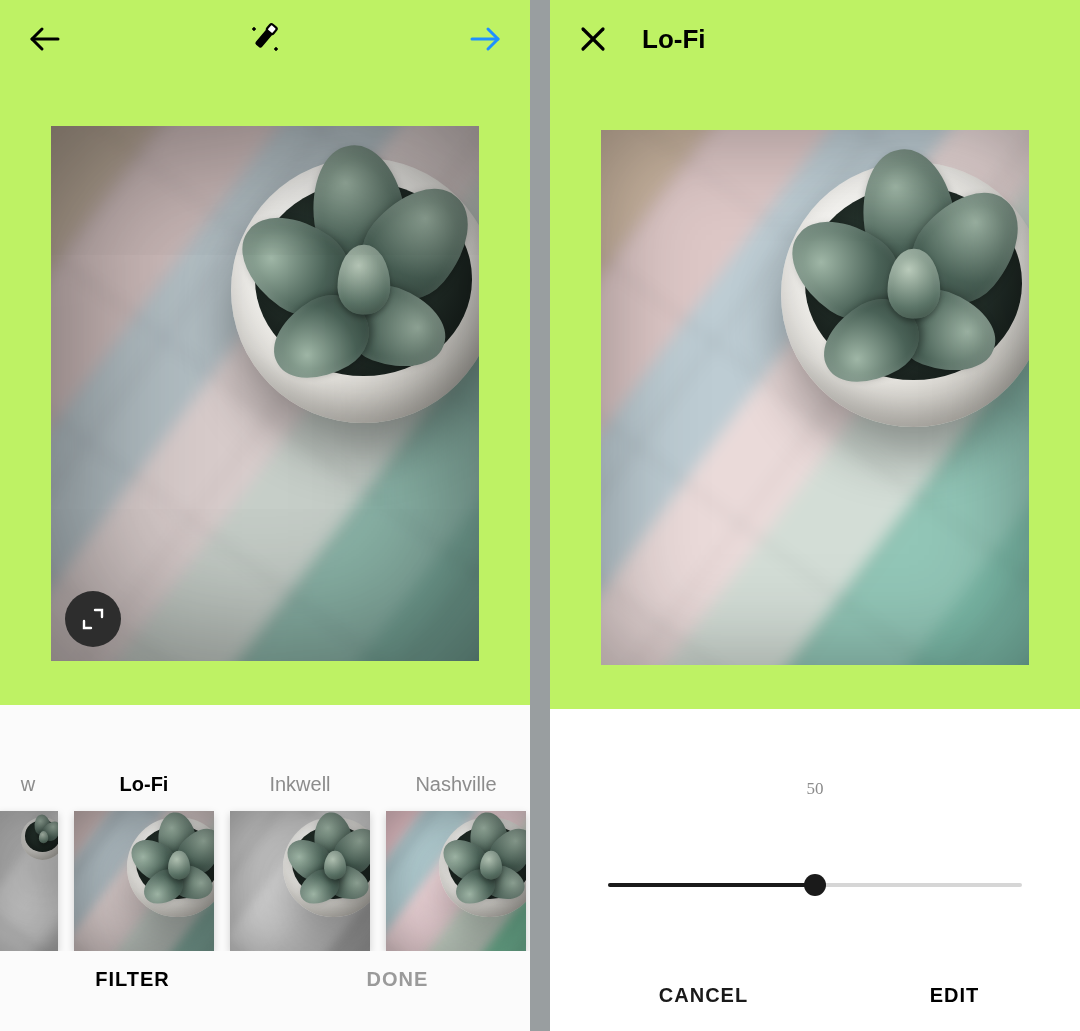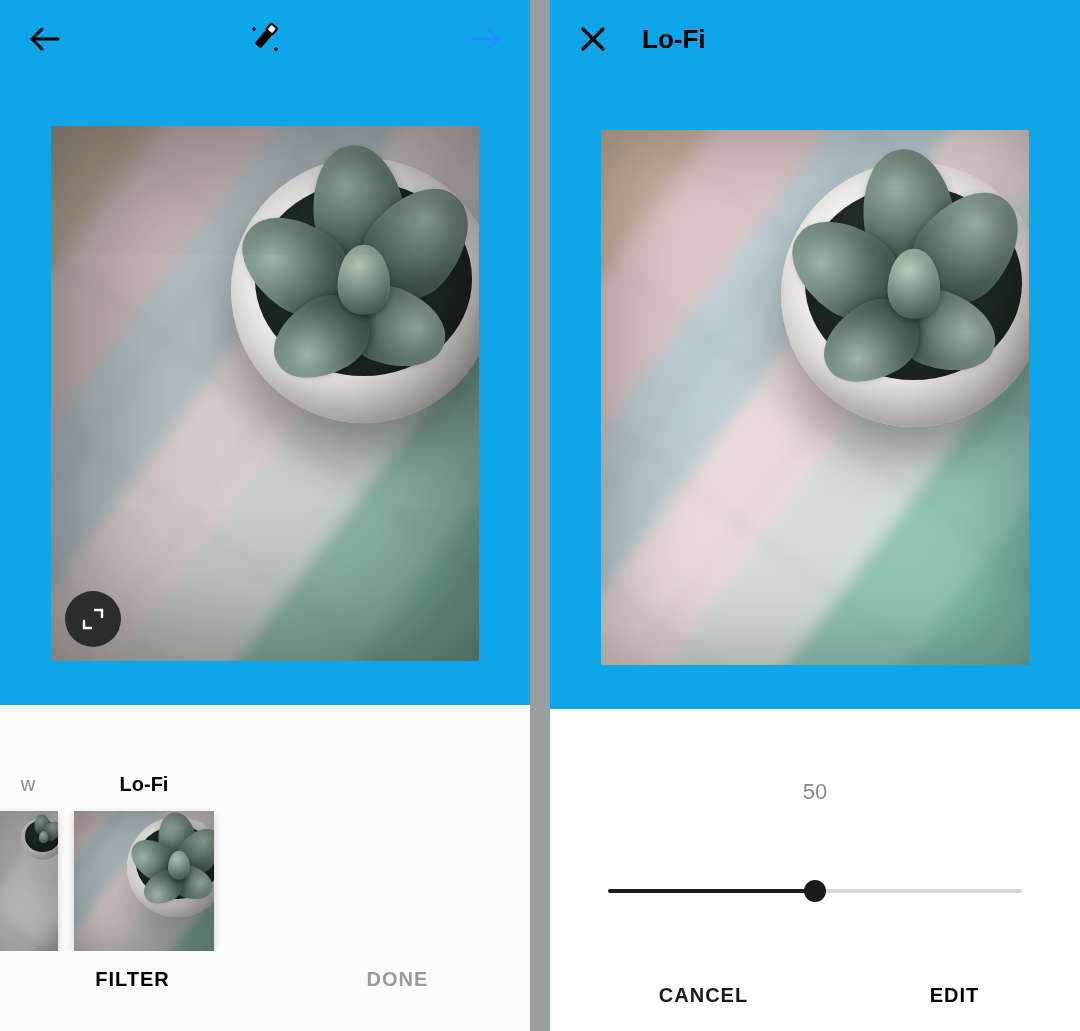--- a/index.html
+++ b/index.html
@@ -1,18 +1,18 @@
 <!DOCTYPE html>
 <html><head>
 <meta charset="utf-8">
 <style>
   * { box-sizing: border-box; margin: 0; padding: 0; }
   html, body { width: 1080px; height: 1031px; font-family: -apple-system, "Helvetica Neue", Arial, sans-serif; background:#fff; }
   body { display:flex; }
-  .screen { position:relative; background:#0ea5e9; display:flex; flex-direction:column; overflow:hidden;gap:44px;}
+  .screen { position:relative; background:#bef264; display:flex; flex-direction:column; overflow:hidden;gap:44px;}
   .screen.left { width:530px; height:1031px; }
   .screen.right { width:530px; height:1031px; }
   .divider { width:20px; height:1031px; background:#999ea0; }
 
   
   .hdr { height:78px; display:flex; align-items:center; padding:0 22px; position:relative; }
   .hdr .center { position:absolute; left:50%; top:50%; transform:translate(-50%,-50%); }
   .hdr .right-slot { margin-left:auto; }
   .icon-btn { background:none; border:none; padding:6px; cursor:pointer; }
   .title { font-size:26px; font-weight:700; color:#000; margin-left:28px; }
@@ -83,21 +83,21 @@
   .thumb .leaf{ width:40%; height:52%;}
   .thumb .vignette{ box-shadow: inset 0 0 60px rgba(0,0,0,.4);}
 
   
   .tabs { position:absolute; left:0; right:0; bottom:16px; height:72px; display:flex;}
   .tab { flex:1; display:flex; align-items:center; justify-content:center; font-size:20px; font-weight:700; letter-spacing:1px; color:#9a9a9a; background:none; border:none; cursor:pointer;}
   .tab.active { color:#000;}
 
   
   .right .slider-area { flex:1; background:#fff; display:flex; flex-direction:column; align-items:center; position:relative;}
-  .slider-value { color:#8b8b8b; font-size:22px; margin-top:70px;}
+  .slider-value { color:#8b8b8b; font-size:17px; margin-top:70px;font-family:Liberation Serif, serif;}
   .slider-track { position:relative; width:414px; height:4px; margin-top:84px; background:#d6d6d6; border-radius:2px;}
   .slider-fill { position:absolute; left:0; top:0; bottom:0; background:#1a1a1a; border-radius:2px;}
   .slider-knob { position:absolute; top:50%; width:22px; height:22px; border-radius:50%; background:#1a1a1a; transform:translate(-50%,-50%);}
   .right .actions { position:absolute; left:0; right:0; bottom:0; height:72px; display:flex;}
   .right .actions button { flex:1; border:none; background:none; font-size:20px; font-weight:700; letter-spacing:1px; color:#000; cursor:pointer;}
   .right .actions .cancel { color:#1a1a1a;margin-left:28px;}
 
   svg { display:block; }
 </style>
 </head>
@@ -174,21 +174,51 @@
               <span class="leaf l2"></span>
               <span class="leaf l3"></span>
               <span class="leaf l4"></span>
               <span class="leaf l5"></span>
               <span class="leaf l6"></span>
             </div>
             <div class="vignette"></div>
         </div>
       </div>
 
-
+      <div class="thumb-col">
+        <span class="thumb-label">Inkwell</span>
+        <div class="thumb bw">
+          <div class="tiles grid"></div>
+            <div class="pot">
+              <span class="leaf l1"></span>
+              <span class="leaf l2"></span>
+              <span class="leaf l3"></span>
+              <span class="leaf l4"></span>
+              <span class="leaf l5"></span>
+              <span class="leaf l6"></span>
+            </div>
+            <div class="vignette"></div>
+        </div>
+      </div>
+
+      <div class="thumb-col">
+        <span class="thumb-label">Nashville</span>
+        <div class="thumb nash">
+          <div class="tiles grid"></div>
+            <div class="pot">
+              <span class="leaf l1"></span>
+              <span class="leaf l2"></span>
+              <span class="leaf l3"></span>
+              <span class="leaf l4"></span>
+              <span class="leaf l5"></span>
+              <span class="leaf l6"></span>
+            </div>
+            <div class="vignette"></div>
+        </div>
+      </div>
 
     </div>
 
     <div class="tabs">
       <button class="tab active">FILTER</button>
       <button class="tab">DONE</button>
     </div>
   </div>
 </div>
 

